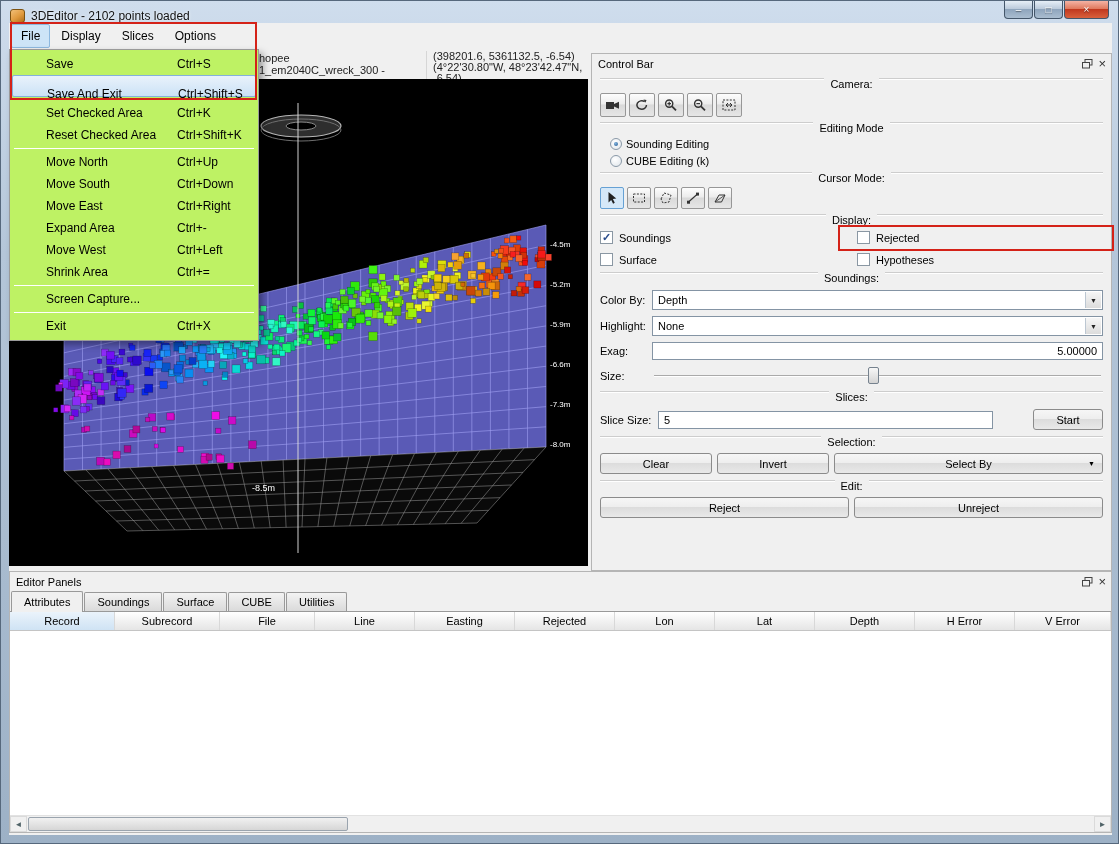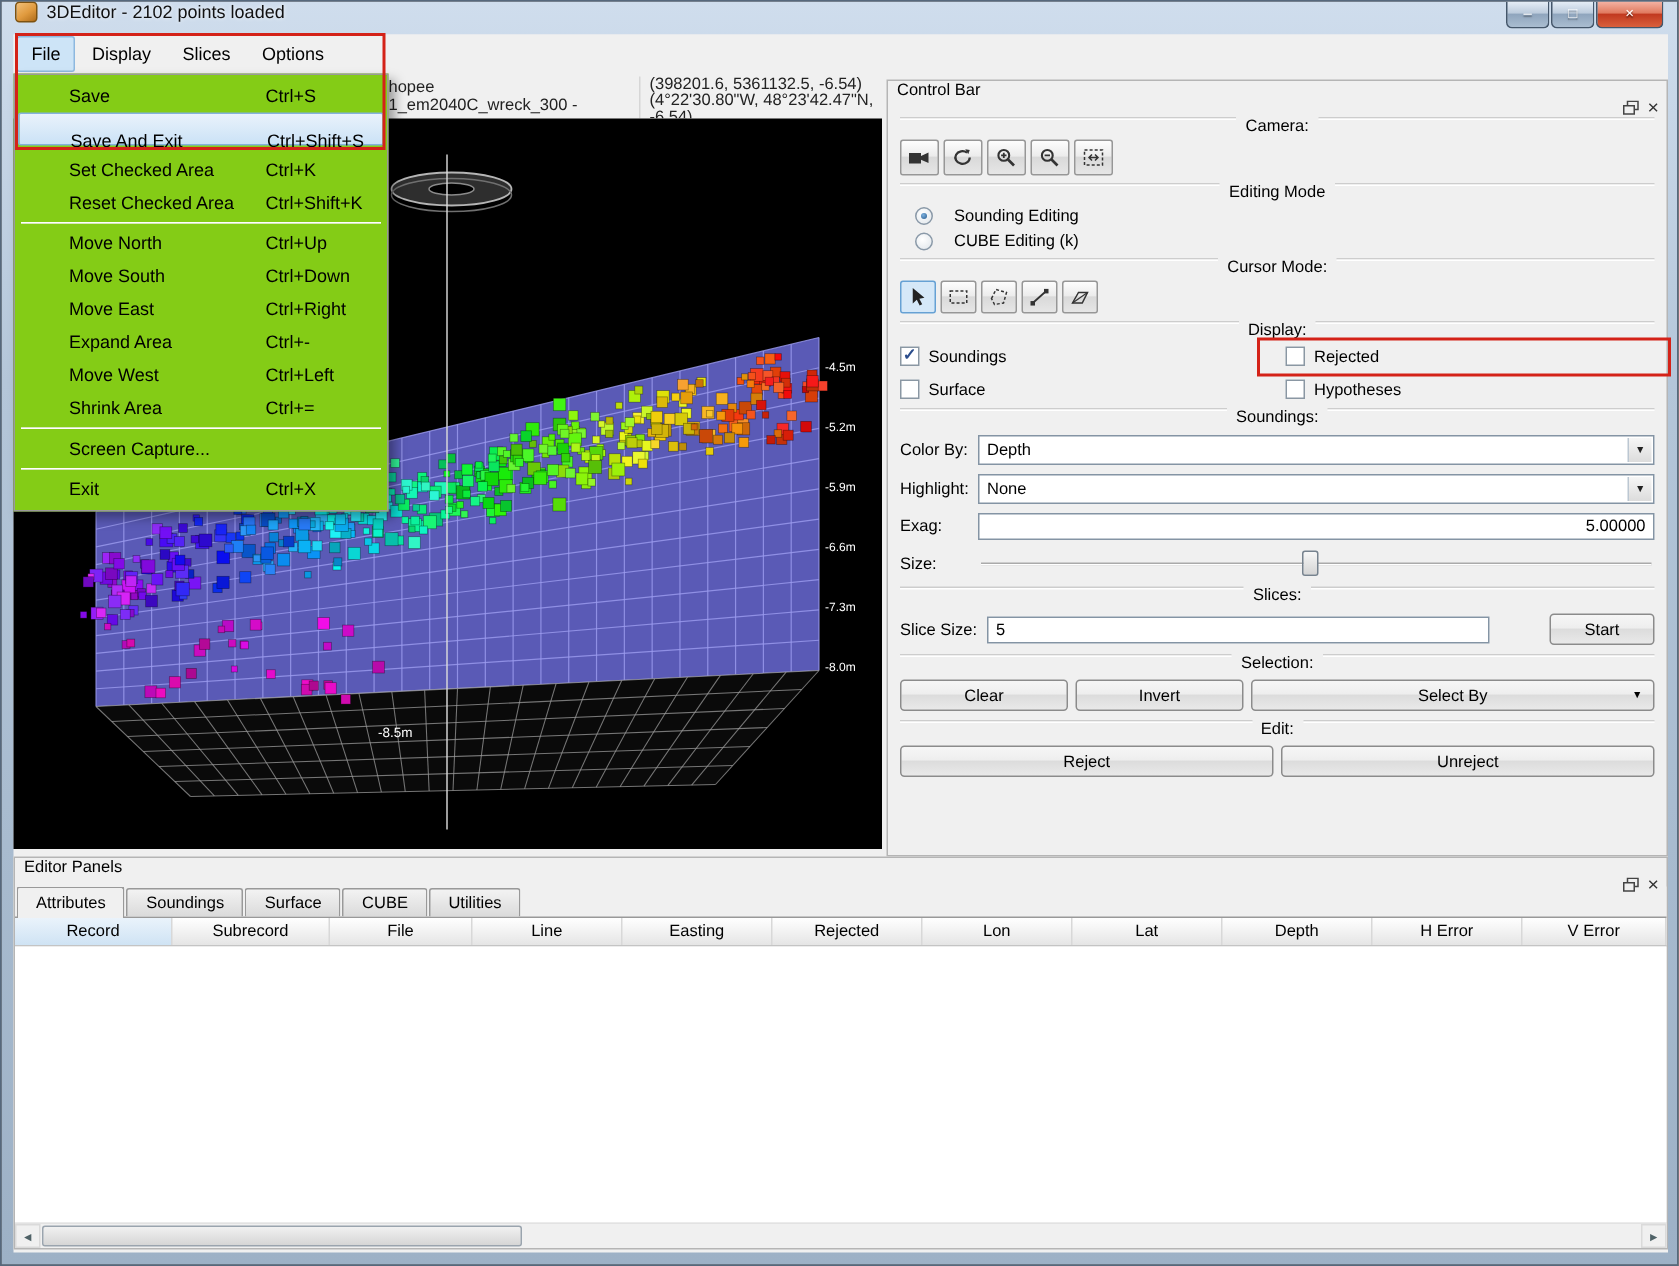--- a/index.html
+++ b/index.html
@@ -1,21 +1,21 @@
 <!DOCTYPE html>
 <html><head>
 <meta charset="utf-8">
 <style>
   html,body{margin:0;padding:0;background:#555;}
   *{box-sizing:border-box;}
   .window{position:relative;width:1119px;height:844px;margin:0 auto;
     background:linear-gradient(180deg,#cfdded 0%,#b4c6d9 30%,#9db1c6 100%);
     border:1px solid #56687c;font-family:"Liberation Sans",sans-serif;overflow:hidden;}
   
-  .titlebar{height:22px;display:flex;align-items:flex-start;padding-left:9px;}
+  .titlebar{height:22px;display:flex;align-items:flex-end;padding-left:9px;}
   .app-icon{width:15px;height:14px;border-radius:3px;margin-right:6px;
     background:linear-gradient(145deg,#f2c078 0%,#e09a3e 55%,#b06d1a 100%);border:1px solid #7d5210;}
   .title-text{font-size:12px;color:#111;text-shadow:0 0 3px rgba(255,255,255,.9);}
   .win-buttons{position:absolute;top:0;right:9px;display:flex;}
   .win-btn{width:29px;height:18px;display:flex;align-items:center;justify-content:center;
     font-size:10px;color:#fff;text-shadow:0 1px 1px rgba(0,0,0,.5);margin-left:1px;
     background:linear-gradient(#e6eef7 0%,#bccbdc 45%,#8fa5bd 50%,#aabdd0 100%);
     border:1px solid #44566a;border-top:none;border-radius:0 0 4px 4px;}
   .win-btn.close{width:45px;background:linear-gradient(#f4b3a4 0%,#e07a5f 45%,#c1391f 50%,#d9603c 100%);}
   
@@ -30,35 +30,35 @@
   .info-bar{position:relative;height:30px;font-size:11px;color:#222;overflow:hidden;}
   .file-info{position:absolute;left:250px;top:3px;line-height:12px;white-space:nowrap;}
   .coord-info{position:absolute;left:417px;top:2px;height:28px;overflow:hidden;line-height:11px;
     border-left:1px solid #d6d6d6;padding-left:6px;white-space:nowrap;}
   .viewport{position:absolute;left:0;top:30px;width:579px;height:487px;background:#000;}
   .viewport svg{display:block;font-family:"Liberation Sans",sans-serif;}
   
   .dock{background:#f0f0f0;border:1px solid #b5b5b5;}
   .control-bar{position:absolute;left:582px;top:30px;width:521px;height:518px;}
   .editor-panels{position:absolute;left:0;top:548px;width:1103px;height:262px;}
-  .dock-header{height:19px;display:flex;font-size:11px;padding:0 5px 0 6px;flex-direction:column;}
+  .dock-header{height:19px;display:flex;align-items:center;font-size:11px;padding:0 5px 0 6px;}
   .dock-icons{margin-left:auto;display:flex;align-items:center;gap:5px;}
   .float-btn{display:flex;}
   .dockx-btn{font-size:13px;line-height:11px;color:#333;}
   .cb-body{padding:0 8px;font-size:11px;color:#000;}
   .sec{display:flex;align-items:flex-start;margin:5px 0 3px;}
   .sec .ln{flex:1;height:2px;border-top:1px solid #cdcdcd;border-bottom:1px solid #fff;}
   .sec .lb{margin:0 6px;}
   .toolbar-row{display:flex;gap:3px;margin:2px 0 3px;}
   .tool-btn{width:26px;height:24px;display:flex;align-items:center;justify-content:center;
     background:linear-gradient(#fdfdfd,#ececec 45%,#d9d9d9 50%,#e6e6e6);
     border:1px solid #979797;border-radius:2px;}
   .tool-btn.small{width:24px;height:22px;}
   .tool-btn.activeT{background:#d5e8f8;border-color:#66a1d4;}
-  .radio-row{display:flex;align-items:center;gap:14px;margin:4px 0 5px 10px;}
+  .radio-row{display:flex;align-items:center;gap:4px;margin:4px 0 5px 10px;}
   .radio{width:12px;height:12px;border-radius:50%;border:1px solid #8a99a8;
     background:radial-gradient(circle at 40% 35%,#fff,#dfe5ea);position:relative;}
   .radio.sel::after{content:"";position:absolute;inset:3px;border-radius:50%;
     background:radial-gradient(circle at 38% 35%,#7db2e0,#27598c);}
   .chk-grid{display:grid;grid-template-columns:257px 1fr;row-gap:9px;margin:5px 0 6px 0;}
   .chk{display:flex;align-items:center;gap:6px;}
   .box{width:13px;height:13px;background:#fff;border:1px solid #8a97a3;display:flex;
     align-items:center;justify-content:center;font-size:11px;color:#2b4d8c;font-weight:bold;line-height:1;}
   .form-row{display:flex;align-items:center;margin:6px 0;}
   .fl{width:52px;flex:none;}
@@ -94,21 +94,21 @@
   .th{display:flex;align-items:center;justify-content:center;border-right:1px solid #d8d8d8;overflow:hidden;}
   .th.selected{background:linear-gradient(#eaf3fb,#cfe3f4);}
   .tbody{height:184px;background:#fff;}
   .hscroll{height:17px;background:#f0f0f0;border-top:1px solid #e2e2e2;display:flex;align-items:center;position:relative;}
   .scroll-btn{width:17px;height:16px;display:flex;align-items:center;justify-content:center;
     font-size:8px;color:#4f6267;background:#f0f0f0;border:1px solid #dadada;}
   .scroll-btn.right{margin-left:auto;}
   .scroll-thumb{position:absolute;left:18px;top:1px;width:320px;height:14px;border-radius:2px;
     background:linear-gradient(#f1f1f1,#d6d6d6);border:1px solid #9aa4ae;}
   
-  .file-menu{position:absolute;left:0;top:26px;width:250px;background:#84cc16;border:1px solid #9a9a9a;
+  .file-menu{position:absolute;left:0;top:26px;width:250px;background:#bef264;border:1px solid #9a9a9a;
     box-shadow:4px 4px 7px rgba(0,0,0,.35);padding:3px 0;font-size:12px;z-index:50;}
   .mi{display:flex;align-items:center;height:22px;padding:0 8px 0 36px;}
   .mi .lab{width:131px;flex:none;}
   .mi.hl{background:linear-gradient(#e9f2fb,#cbe2f6);border:1px solid #84b1dc;border-radius:2px;
     margin:0 2px;padding:16px 6px 0 34px;}
   .msep{height:1px;background:#d5d5d5;border-bottom:1px solid #fff;margin:2px 4px;}
   
   .annotation{position:absolute;border:2px solid #d42218;z-index:100;pointer-events:none;}
   .box1{left:9px;top:21px;width:247px;height:78px;}
 </style>

